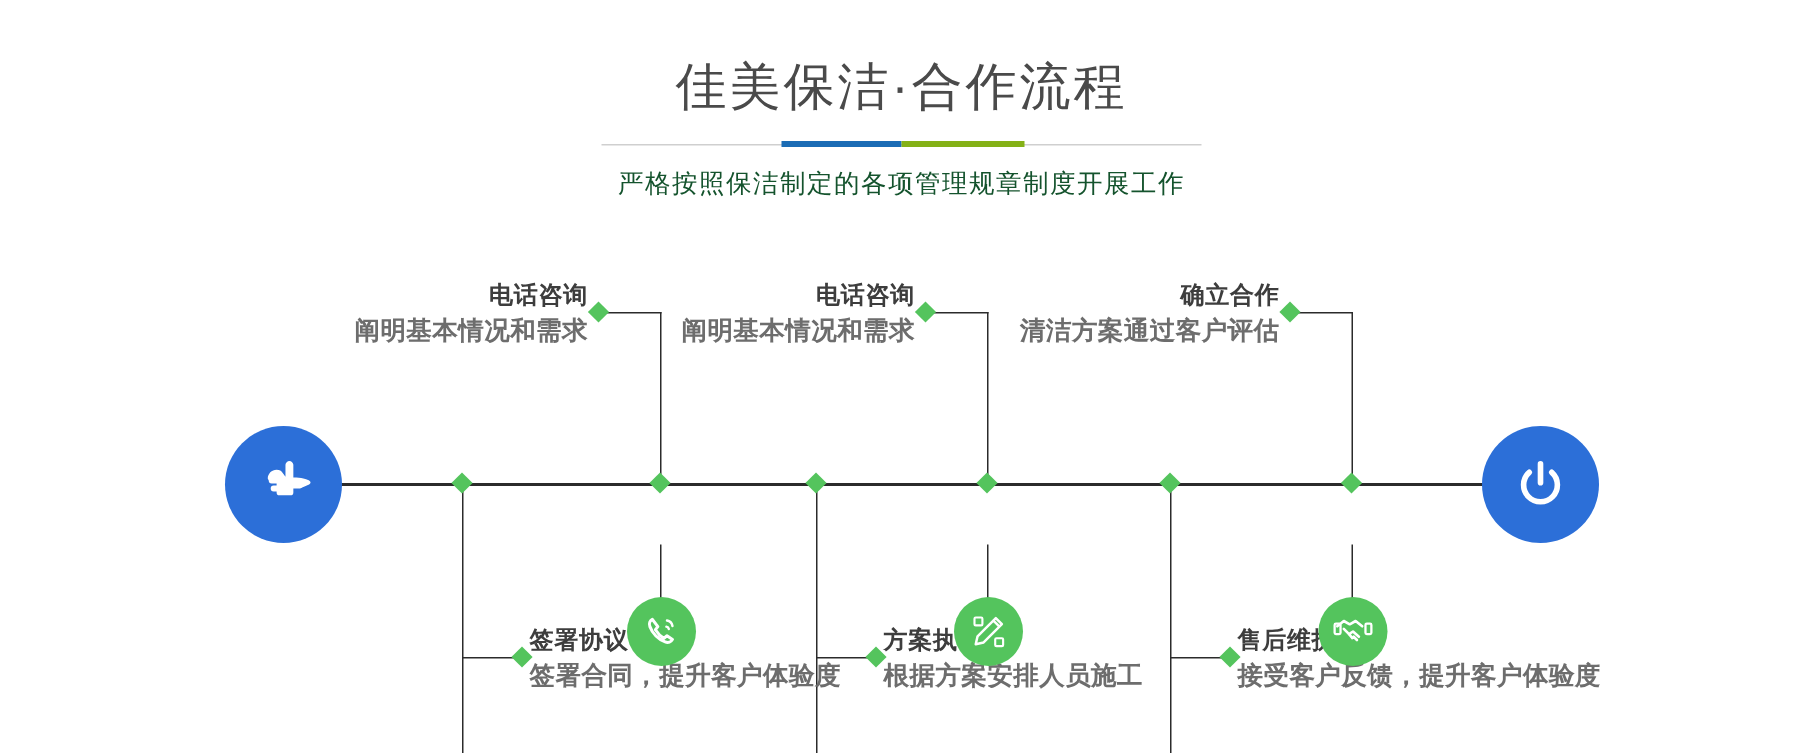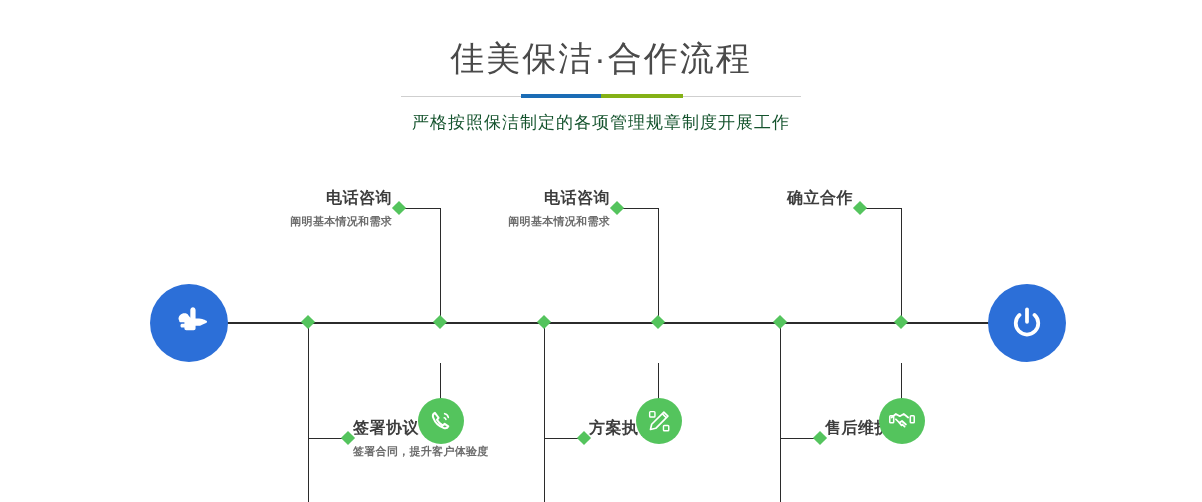--- a/index.html
+++ b/index.html
@@ -142,21 +142,21 @@
     z-index: 2;
   }
   .lbl .lbl-title {
     font-size: 16px;
     line-height: 22px;
     color: #3d3d3d;
     letter-spacing: 0.5px;
     white-space: nowrap;
   }
   .lbl .lbl-desc {
-    font-size: 11px;
+    font-size: 17px;
     line-height: 20px;
     color: #6d6d6d;
     letter-spacing: 0.3px;
     white-space: nowrap;
     margin-top: 2px;
   }
   .lbl.top { text-align: right; }
   .lbl.bottom { text-align: left; }
 
   .icon-svg { display: block; }
@@ -246,45 +246,48 @@
       <div class="lbl-desc">阐明基本情况和需求</div>
     </div>
 
     <div class="vline" style="left:544px; top:164px; height:192px;"></div>
 
     <div class="hline" style="left:544px; top:278px; width:40px;"></div>
     <div class="diamond" style="left:579px; top:273px;"></div>
     <div class="diamond" style="left:539px; top:157px;"></div>
     <div class="lbl bottom" style="left:589px; top:257px; width:260px;">
       <div class="lbl-title">方案执行</div>
+      <div class="lbl-desc">根据方案安排人员施工</div>
     </div>
 
     <div class="node" style="left:879px; top:238px;">
       <span>
         <svg class="icon-svg" width="28" height="28" viewBox="0 0 64 64" aria-hidden="true">
           <path fill="none" stroke="#ffffff" stroke-width="4" stroke-linejoin="round" stroke-linecap="round" d="M8 24l10-8 9 5 9-5 10 8"></path>
           <path fill="none" stroke="#ffffff" stroke-width="4" stroke-linejoin="round" stroke-linecap="round" d="M18 28l8 8 6-4 9 8"></path>
           <path fill="none" stroke="#ffffff" stroke-width="4" stroke-linejoin="round" stroke-linecap="round" d="M26 36l5 6M33 40l5 5"></path>
           <rect x="4" y="20" width="9" height="16" rx="2" fill="none" stroke="#ffffff" stroke-width="3.5"></rect>
           <rect x="51" y="20" width="9" height="16" rx="2" fill="none" stroke="#ffffff" stroke-width="3.5"></rect>
         </svg>
       </span>
     </div>
     <div class="vline" style="left:901px; top:203px; height:36px;"></div>
     <div class="vline" style="left:901px; top:48px; height:115px;"></div>
     <div class="hline" style="left:860px; top:48px; width:42px;"></div>
     <div class="diamond" style="left:855px; top:43px;"></div>
     <div class="diamond" style="left:896px; top:157px;"></div>
     <div class="lbl top" style="left:613px; top:27px; width:240px;">
       <div class="lbl-title">确立合作</div>
+      <div class="lbl-desc">清洁方案通过客户评估</div>
     </div>
 
     <div class="vline" style="left:780px; top:164px; height:192px;"></div>
 
     <div class="hline" style="left:780px; top:278px; width:40px;"></div>
     <div class="diamond" style="left:815px; top:273px;"></div>
     <div class="diamond" style="left:775px; top:157px;"></div>
     <div class="lbl bottom" style="left:825px; top:257px; width:300px;">
       <div class="lbl-title">售后维护</div>
+      <div class="lbl-desc">接受客户反馈，提升客户体验度</div>
     </div>
 
   </div>
 </div>
 
 </body></html>

